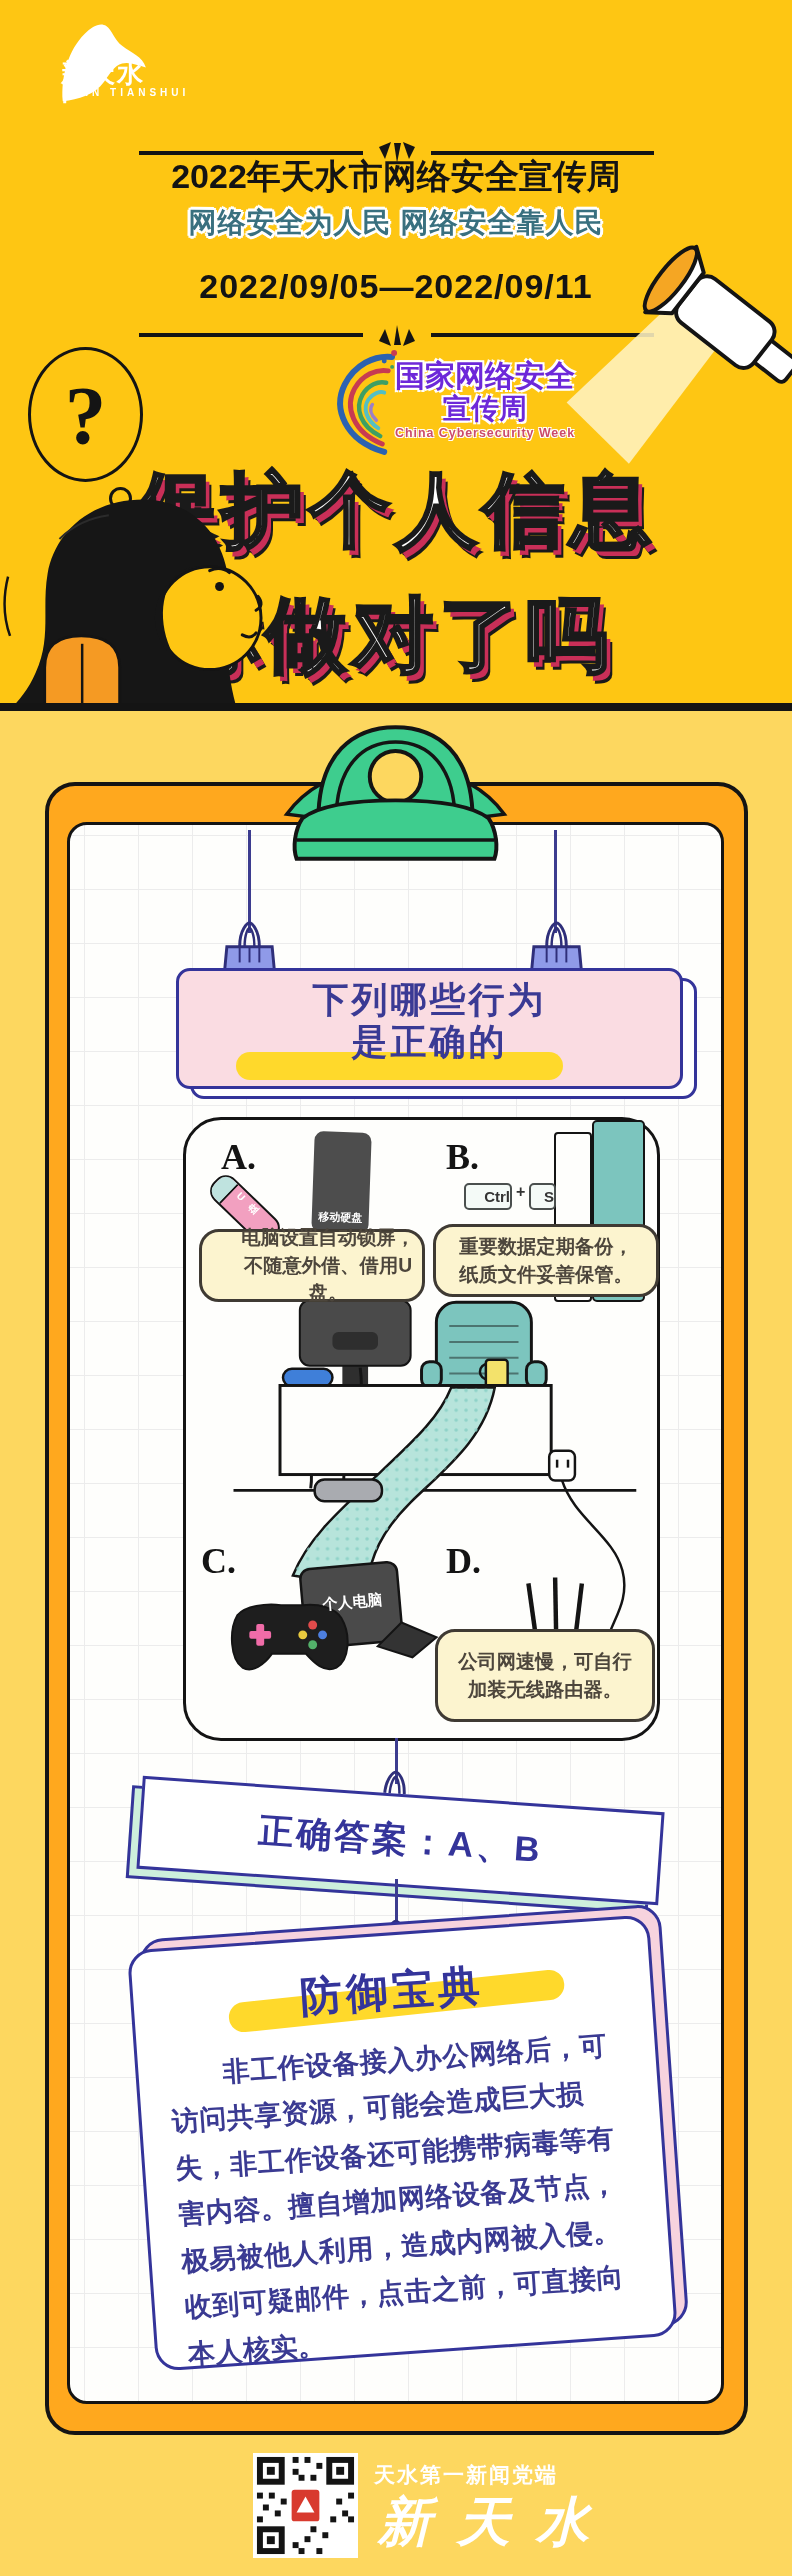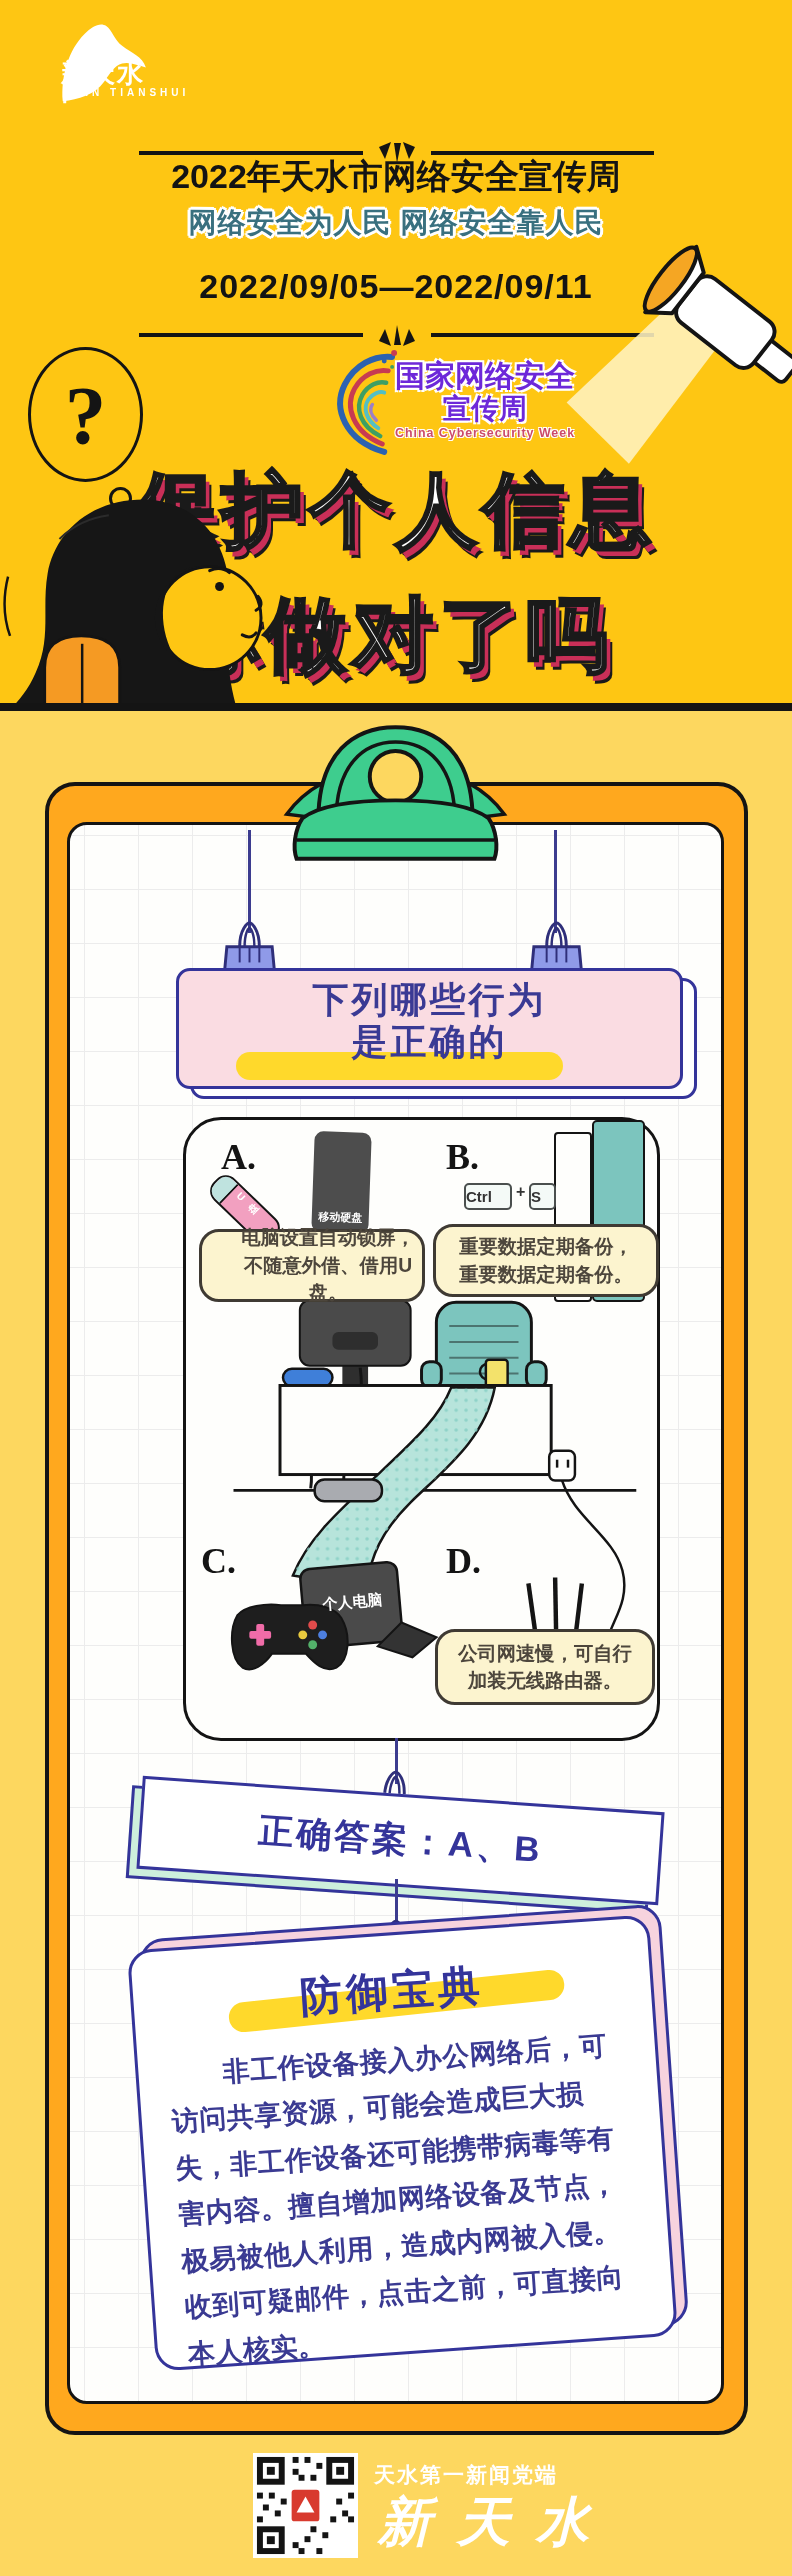--- a/index.html
+++ b/index.html
@@ -38,21 +38,21 @@
   .quiz-q{font-size:36px;font-weight:900;color:#3A3A94;line-height:1.16;letter-spacing:3px;position:relative;z-index:2;}
   #quiz-highlight{position:absolute;left:57px;top:81px;width:327px;height:28px;background:#FFD92B;border-radius:15px;z-index:1;}
   
   #panel{position:absolute;left:183px;top:1117px;width:477px;height:624px;background:#FEFEFC;
     border:3px solid #141414;border-radius:38px;box-sizing:border-box;}
   .opt-label{position:absolute;font-family:"Liberation Serif","DejaVu Serif",serif;font-size:36px;font-weight:bold;color:#141414;}
   .bubble{position:absolute;background:#FCF4CF;border:3px solid #3F3A33;border-radius:20px;box-sizing:border-box;
     display:flex;flex-direction:column;justify-content:center;text-align:center;
     font-weight:bold;color:#4D463C;font-size:19.3px;line-height:1.42;z-index:5;}
   .keycap{position:absolute;background:#F4FAF7;border:2.5px solid #4A4F4E;border-radius:5px;box-sizing:border-box;
-    text-align:left;font-weight:bold;color:#333;font-size:15px;line-height:22px;z-index:4;}
+    text-align:right;font-weight:bold;color:#333;font-size:15px;line-height:22px;z-index:4;}
   .scene{position:absolute;left:0;top:0;width:477px;height:624px;}
   
   .banner-wrap{position:absolute;left:139px;top:1794px;width:523px;height:93px;transform:rotate(4deg);}
   .banner-mint{position:absolute;left:-10px;top:10px;width:523px;height:93px;background:#CDEFDC;border:3px solid #34349A;box-sizing:border-box;}
   .banner-main{position:absolute;left:0;top:0;width:523px;height:93px;background:#fff;border:3px solid #34349A;box-sizing:border-box;
     display:flex;align-items:center;justify-content:center;font-size:35px;font-weight:900;color:#34349A;letter-spacing:3px;}
   
   .guide-wrap{position:absolute;left:141px;top:1932px;width:523px;height:422px;transform:rotate(-4deg);}
   .guide-pink{position:absolute;left:12px;top:-10px;width:523px;height:422px;background:#F7D3DE;border:3px solid #34349A;
     border-radius:24px;box-sizing:border-box;}
@@ -278,28 +278,28 @@
     <div class="abs keycap" style="left:278px;top:63px;width:48px;height:27px;line-height:23px;">Ctrl</div>
     <div class="abs" style="left:330px;top:63px;font-size:16px;font-weight:bold;color:#333;z-index:4;">+</div>
     <div class="abs keycap" style="left:343px;top:63px;width:27px;height:27px;line-height:23px;">S</div>
 
     <div class="bubble" style="left:13px;top:109px;width:226px;height:73px;padding-left:32px;">
       <span>电脑设置自动锁屏，</span>
       <span>不随意外借、借用U盘。</span>
     </div>
     <div class="bubble" style="left:247px;top:104px;width:226px;height:73px;">
       <span>重要数据定期备份，</span>
-      <span>重要数据定期备份。</span>
+      <span>纸质文件妥善保管。</span>
     </div>
 
     <div class="abs opt-label" style="left:15px;top:420px;">C.</div>
     <div class="abs opt-label" style="left:260px;top:420px;">D.</div>
     <div class="abs scene-label" style="left:121px;top:473px;width:91px;font-size:15px;transform:rotate(-5deg);">个人电脑</div>
 
-    <div class="bubble" style="left:249px;top:509px;width:220px;height:76px;">
+    <div class="bubble" style="left:249px;top:509px;width:220px;height:93px;">
       <span>公司网速慢，可自行</span>
       <span>加装无线路由器。</span>
     </div>
   </div>
 
   <div class="string" style="left:395px;top:1738px;height:46px;"></div>
   <svg class="abs" style="left:362px;top:1768px;transform:rotate(4deg);" width="63" height="79" viewBox="0 0 64 80">
     <path d="M22,28 C22,10 30,4 32,4 C34,4 42,10 42,28" fill="none" stroke="#2F2F7A" stroke-width="3"></path>
     <path d="M27,28 C27,14 31,9 32,9 C33,9 37,14 37,28" fill="none" stroke="#2F2F7A" stroke-width="2.5"></path>
     <path d="M9,28 L55,28 L58,60 L6,60 Z" fill="#8F9AE8" stroke="#2F2F7A" stroke-width="3"></path>

